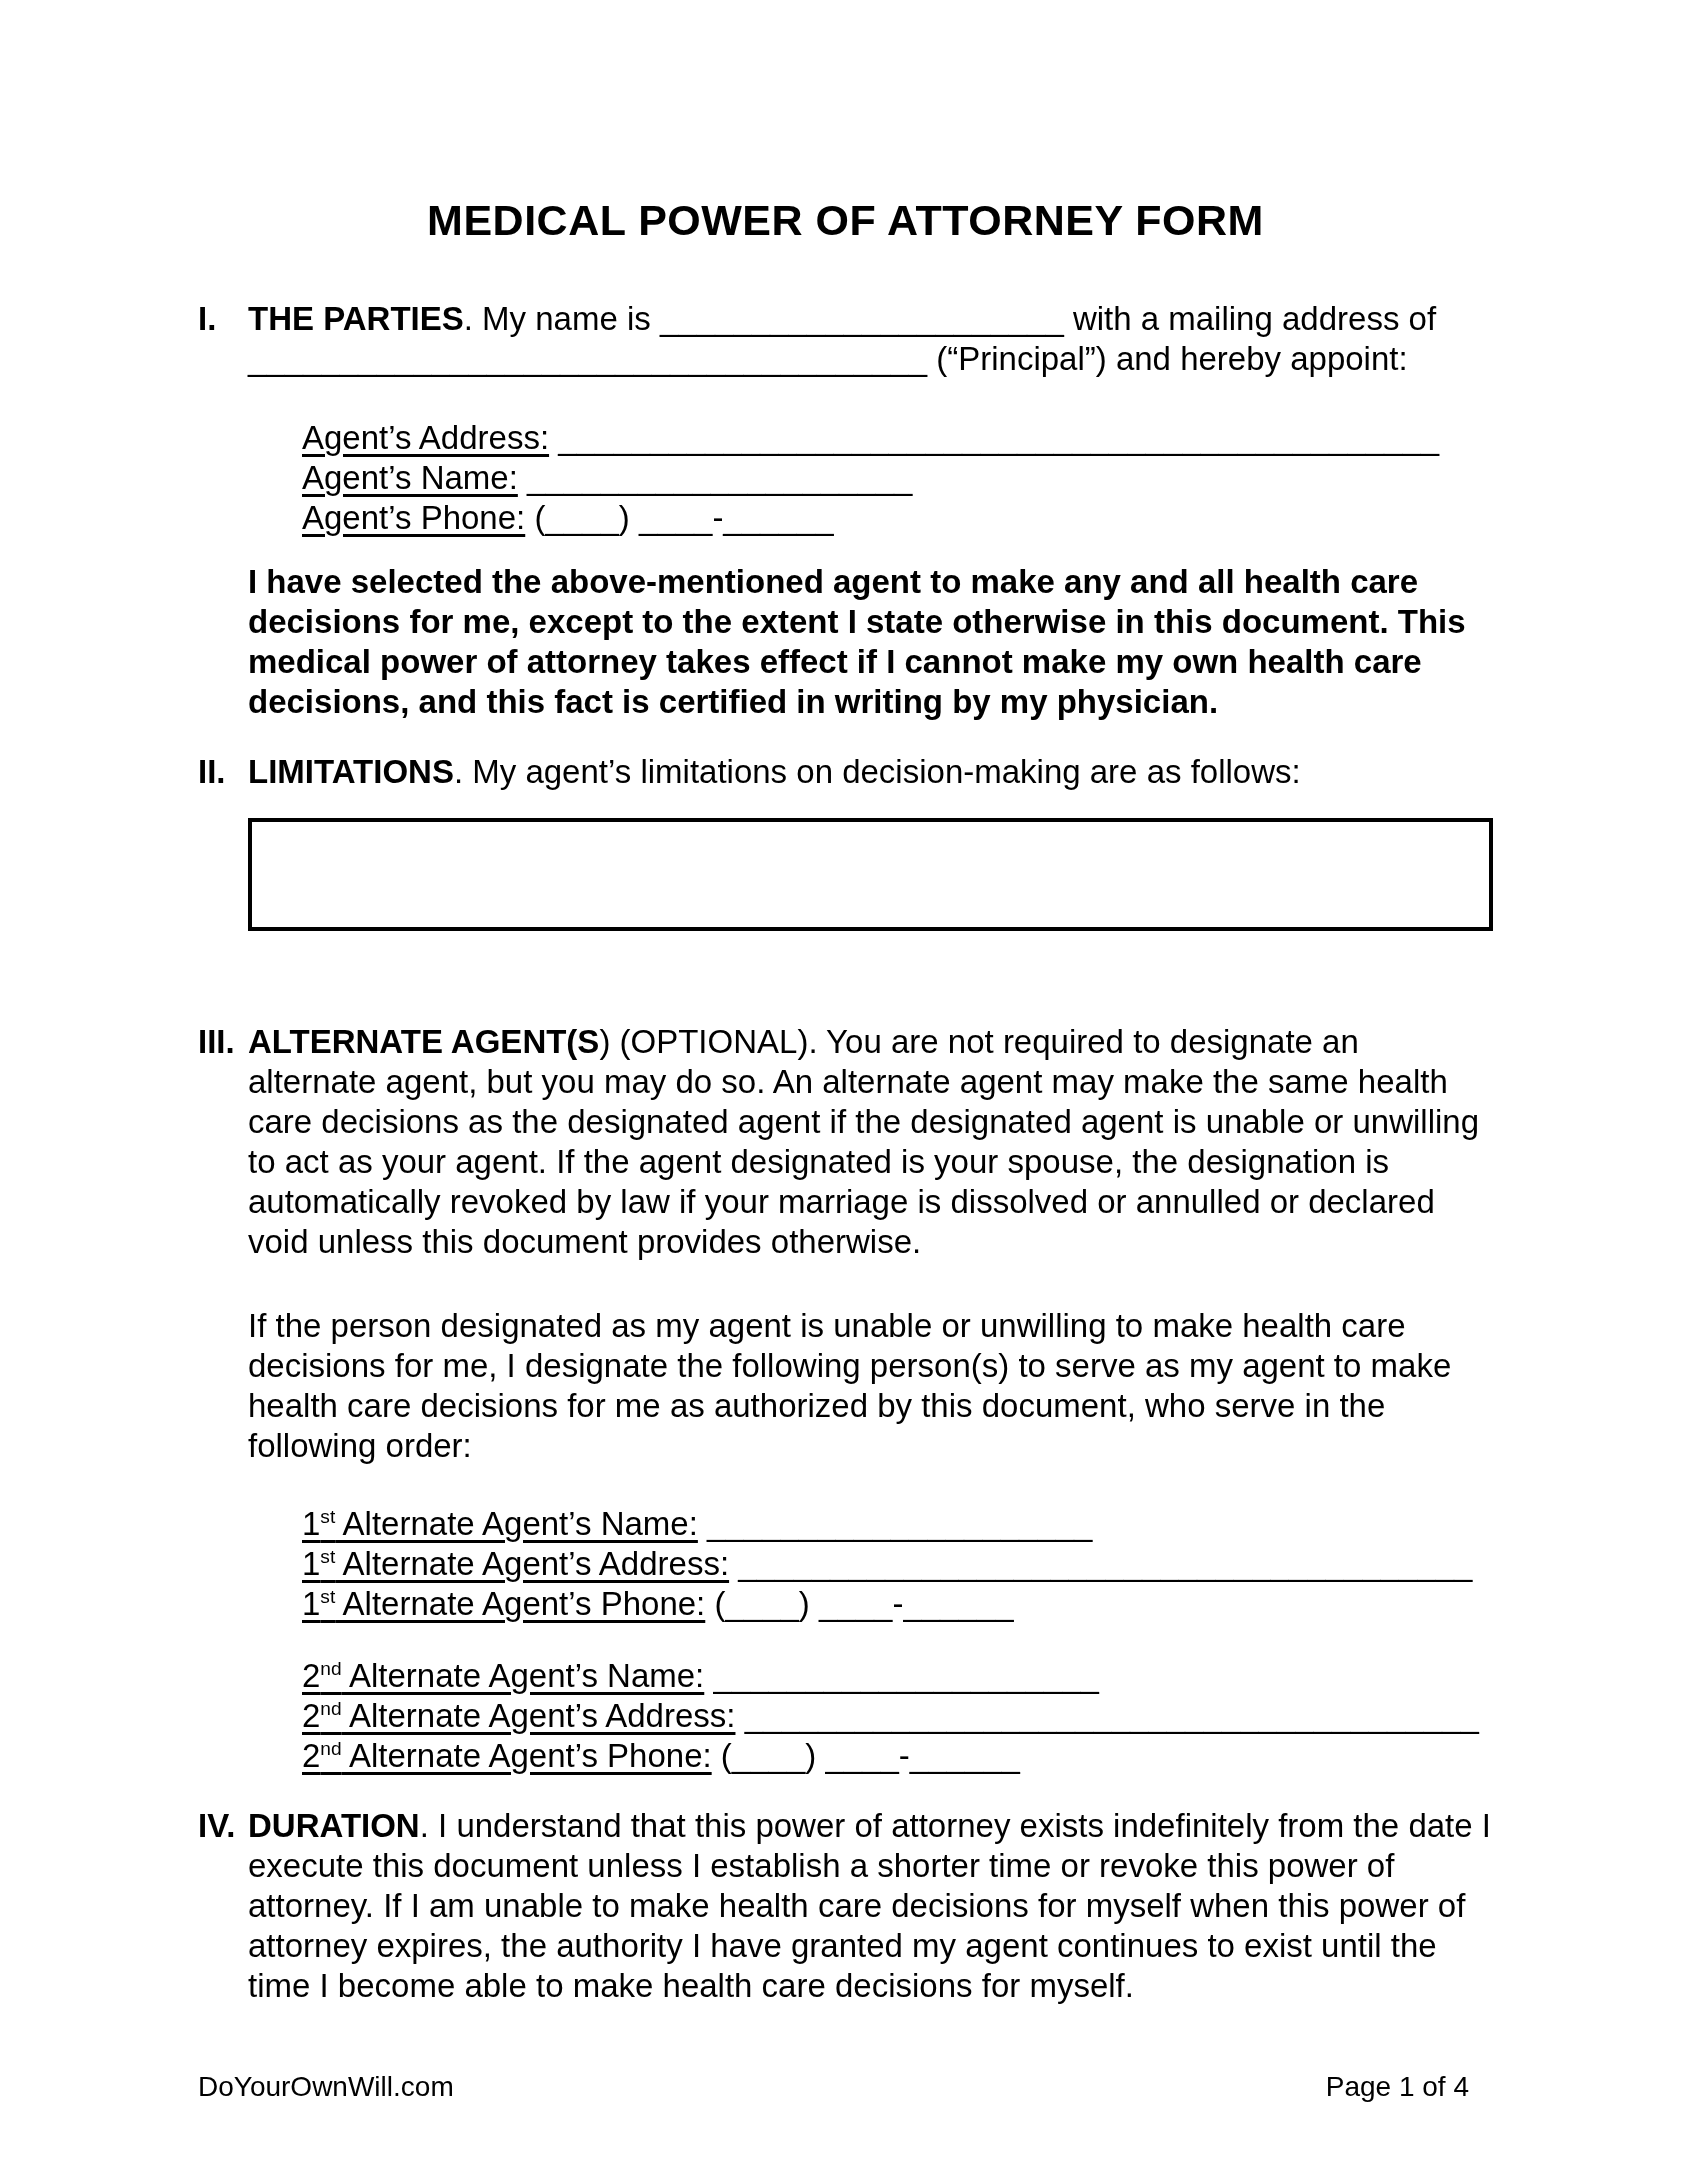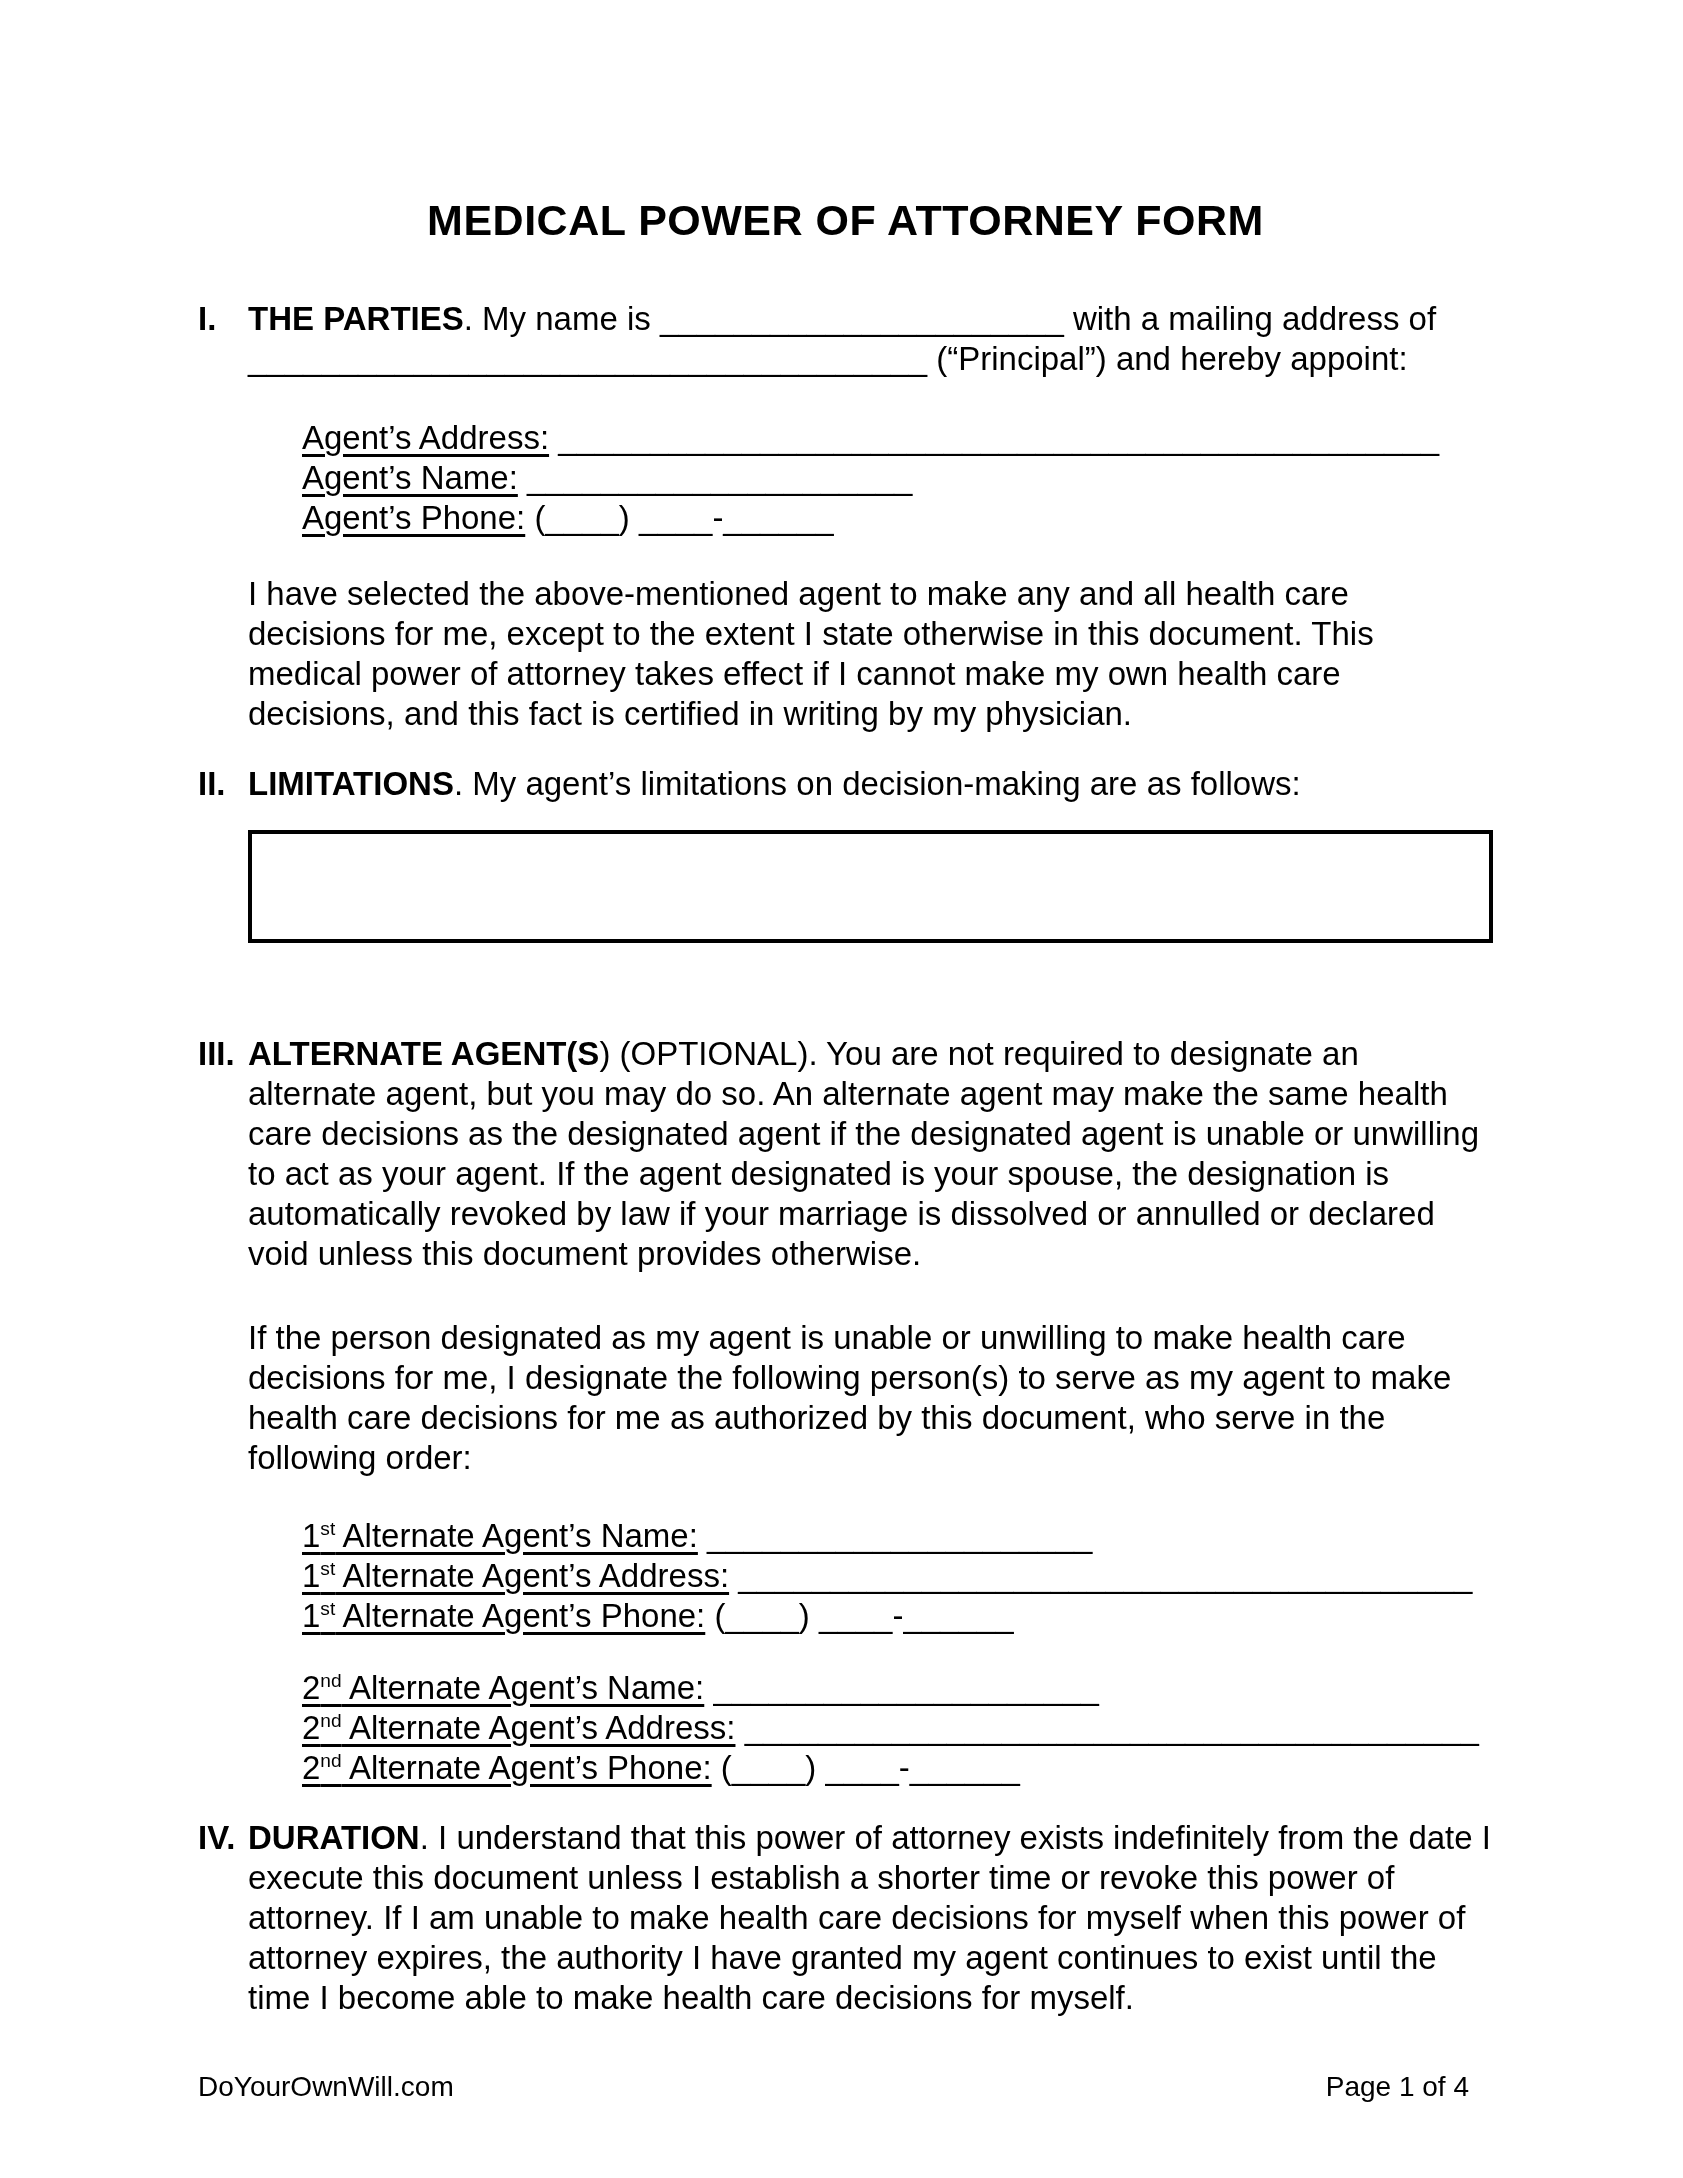--- a/index.html
+++ b/index.html
@@ -17,21 +17,21 @@
   }
   .section { display: flex; align-items: flex-start; }
   .sec-num { flex: 0 0 50px; width: 50px; font-weight: bold; }
   .sec-body { flex: 0 0 1245px; width: 1245px; }
   p { margin: 0; }
   .bold { font-weight: bold; }
   .u { text-decoration: underline; text-decoration-thickness: 3px; text-underline-offset: 5px; }
   sup { font-size: 0.58em; line-height: 0; }
   .form-row { white-space: nowrap; }
   .agent-block { margin: 39px 0 0 54px; }
-  .sec1-para { margin-top: 36px; }
+  .sec1-para { margin-top: 24px; font-weight: bold; }
   .sec-limitations { margin-top: 30px; }
   .limitations-box { margin-top: 26px; height: 105px; border: 4px solid #000000; background: #ffffff; }
   .sec-alternate { margin-top: 91px; }
   .alt-para { margin-top: 44px; }
   .alt-block-1 { margin-top: 38px; margin-left: 54px; }
   .alt-block-2 { margin-top: 32px; margin-left: 54px; }
   .sec-duration { margin-top: 30px; }
   .footer {
     position: absolute; left: 198px; right: 214px; top: 2069px;
     display: flex; justify-content: space-between;

